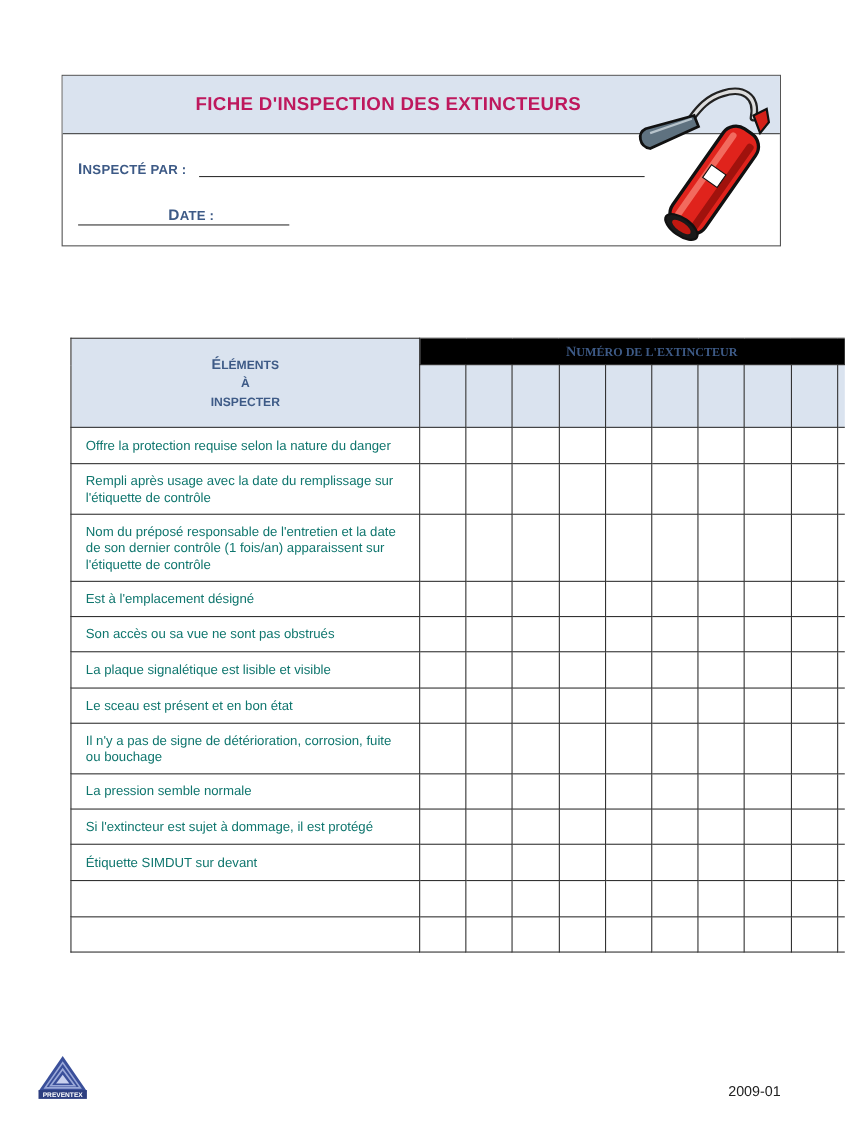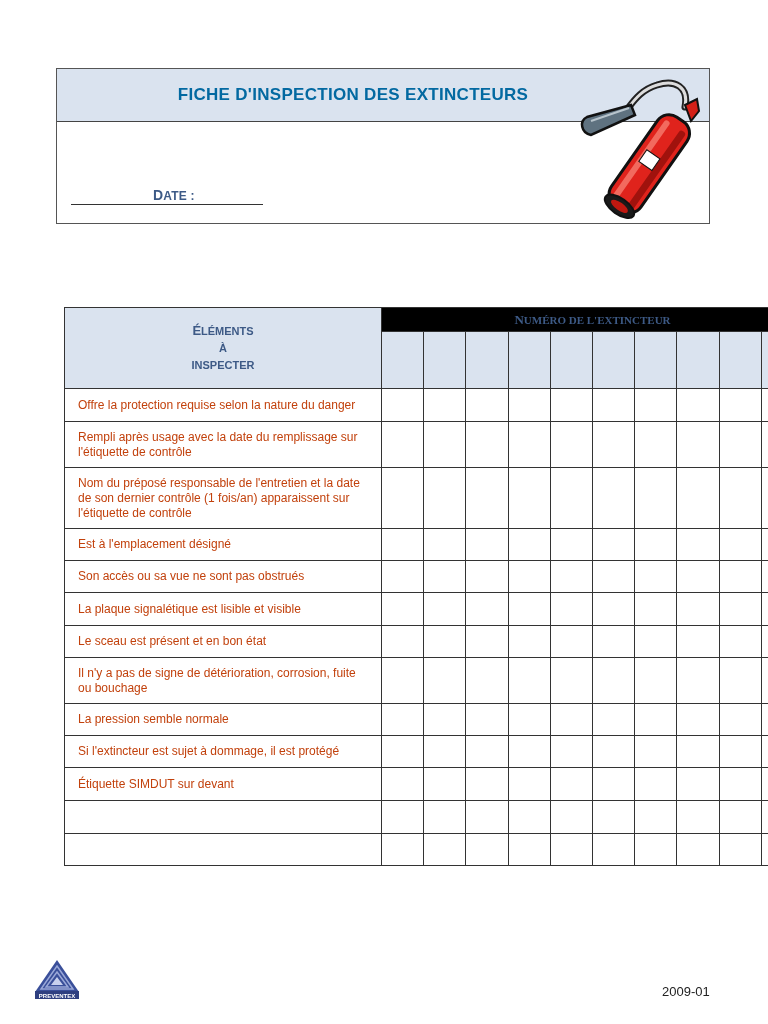--- a/index.html
+++ b/index.html
@@ -11,21 +11,21 @@
   .header-box {
     position: absolute; left: 56px; top: 68px; width: 654px; height: 156px;
     border: 1px solid #555; box-sizing: border-box;
   }
   .header-title-band {
     height: 53px; background: #dae3ef; border-bottom: 1px solid #444;
     display: flex; align-items: center; justify-content: center;
     padding-right: 60px; box-sizing: border-box;
   }
   .header-title {
-    font-size: 17px; font-weight: bold; color: #0369a1; letter-spacing: 0.3px;
+    font-size: 17px; font-weight: bold; color: #be185d; letter-spacing: 0.3px;
   }
   .field-row { position: absolute; left: 14px; display: flex; align-items: flex-end; }
   .field-label {
     font-size: 12px; font-weight: bold; color: #3d5a86; font-variant: small-caps;
     width: 110px; letter-spacing: 0.2px;
   }
   .field-label .big { font-size: 14px; }
   .field-line { border-bottom: 1.3px solid #333; height: 1px; }
   .extinguisher {
     position: absolute; left: 520px; top: 8px; width: 140px; height: 148px;
@@ -45,37 +45,41 @@
   .th-elements .big { font-size: 13px; }
   .th-number {
     background: #000000; color: #3d5a86; font-weight: bold; font-size: 11px;
     text-align: center; height: 24px; vertical-align: middle;
     border-bottom: 1px dashed #333 !important;
     font-family: Liberation Serif, serif;
   }
   .th-number .big { font-size: 13px; }
   .th-col { background: #dae3ef; height: 57px; }
   .item-cell {
-    font-size: 12px; line-height: 15px; padding: 7px 13px !important; color: #c2410c;
+    font-size: 12px; line-height: 15px; padding: 7px 13px !important; color: #0f766e;
     vertical-align: middle;
   }
   .check-cell { width: 33.8px; }
   .footer-logo { position: absolute; left: 33px; top: 958px; width: 48px; height: 42px; }
   .footer-code {
     position: absolute; left: 662px; top: 984px; font-size: 13px; color: #222;
   }
 </style>
 </head>
 <body>
 
 <div class="header-box">
   <div class="header-title-band">
     <span class="header-title">FICHE D'INSPECTION DES EXTINCTEURS</span>
   </div>
 
+  <div class="field-row" style="top:76px;">
+    <span class="field-label"><span class="big">I</span><span>NSPECTÉ PAR :</span></span>
+    <div class="field-line" style="width:405px;"></div>
+  </div>
 
   <div class="field-row" style="top:118px;flex-direction:column;">
     <span class="field-label"><span class="big">D</span><span>ATE :</span></span>
     <div class="field-line" style="width:192px;"></div>
   </div>
 
   <svg class="extinguisher" viewBox="0 0 140 148">
 
     <path d="M108 30 C 112 10, 98 2, 80 8 C 66 12, 58 22, 52 30" fill="none" stroke="#222" stroke-width="7" stroke-linecap="round"></path>
     <path d="M108 30 C 112 10, 98 2, 80 8 C 66 12, 58 22, 52 30" fill="none" stroke="#ddd" stroke-width="3" stroke-linecap="round"></path>

